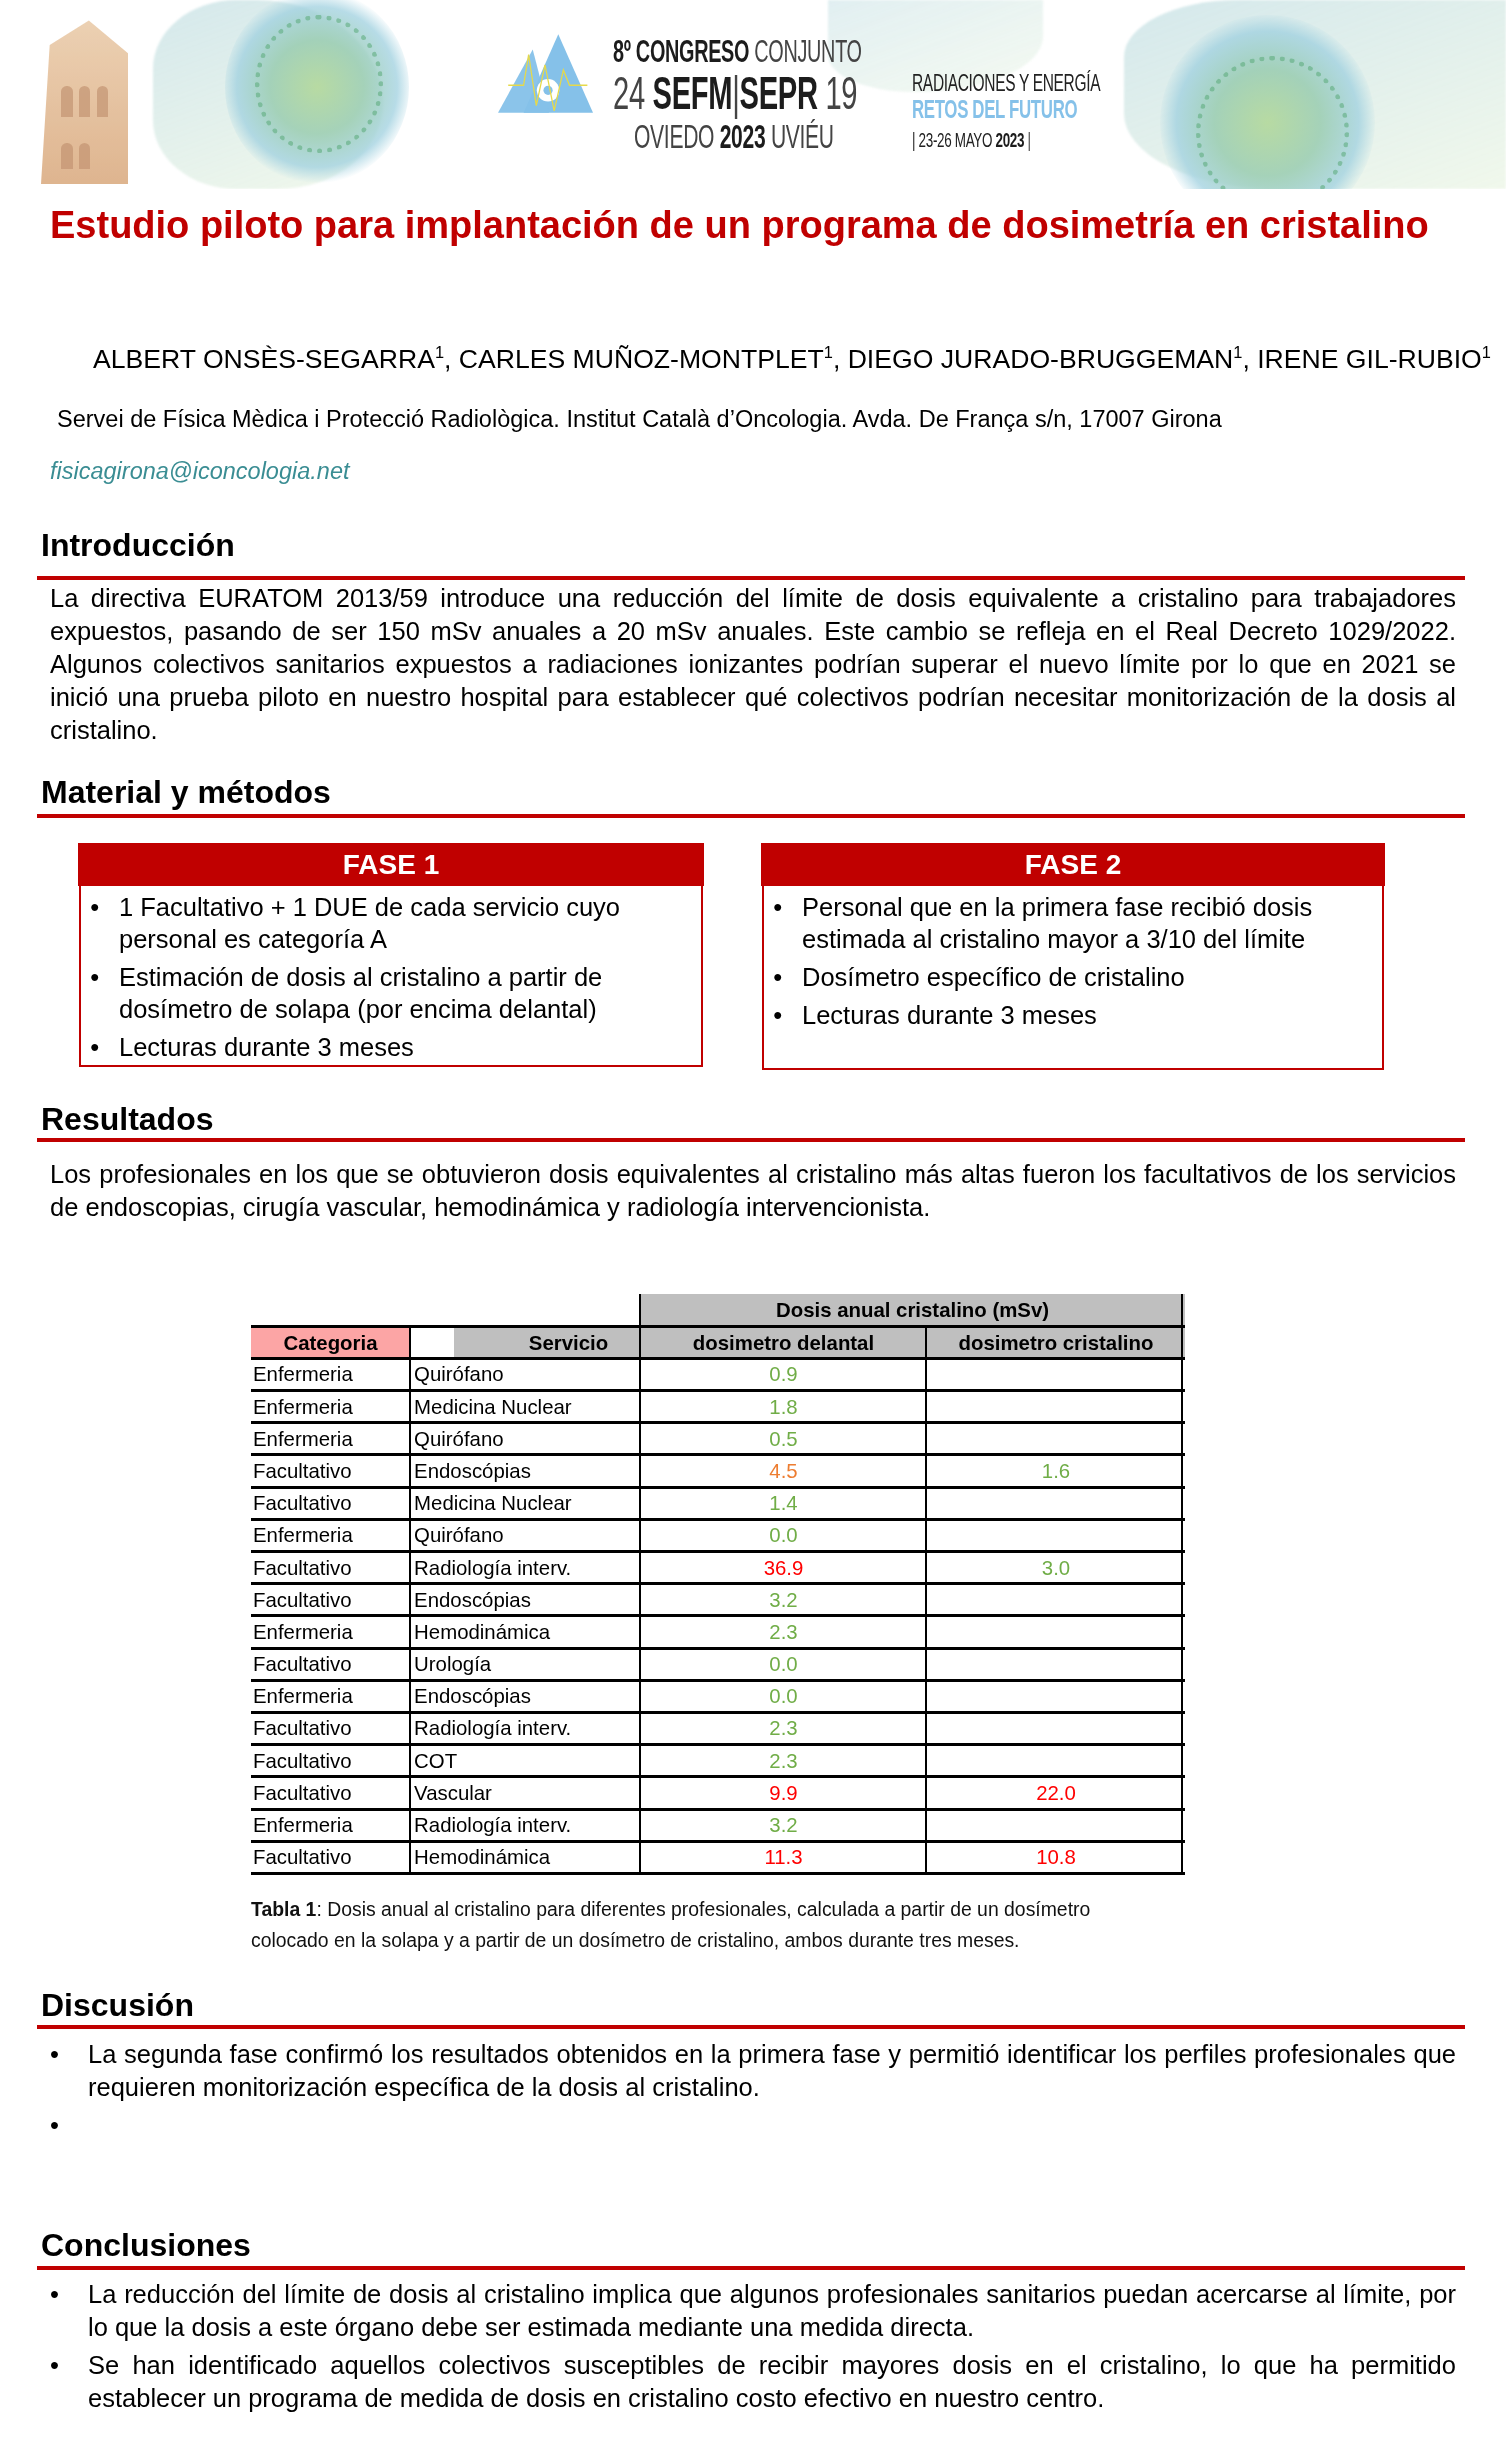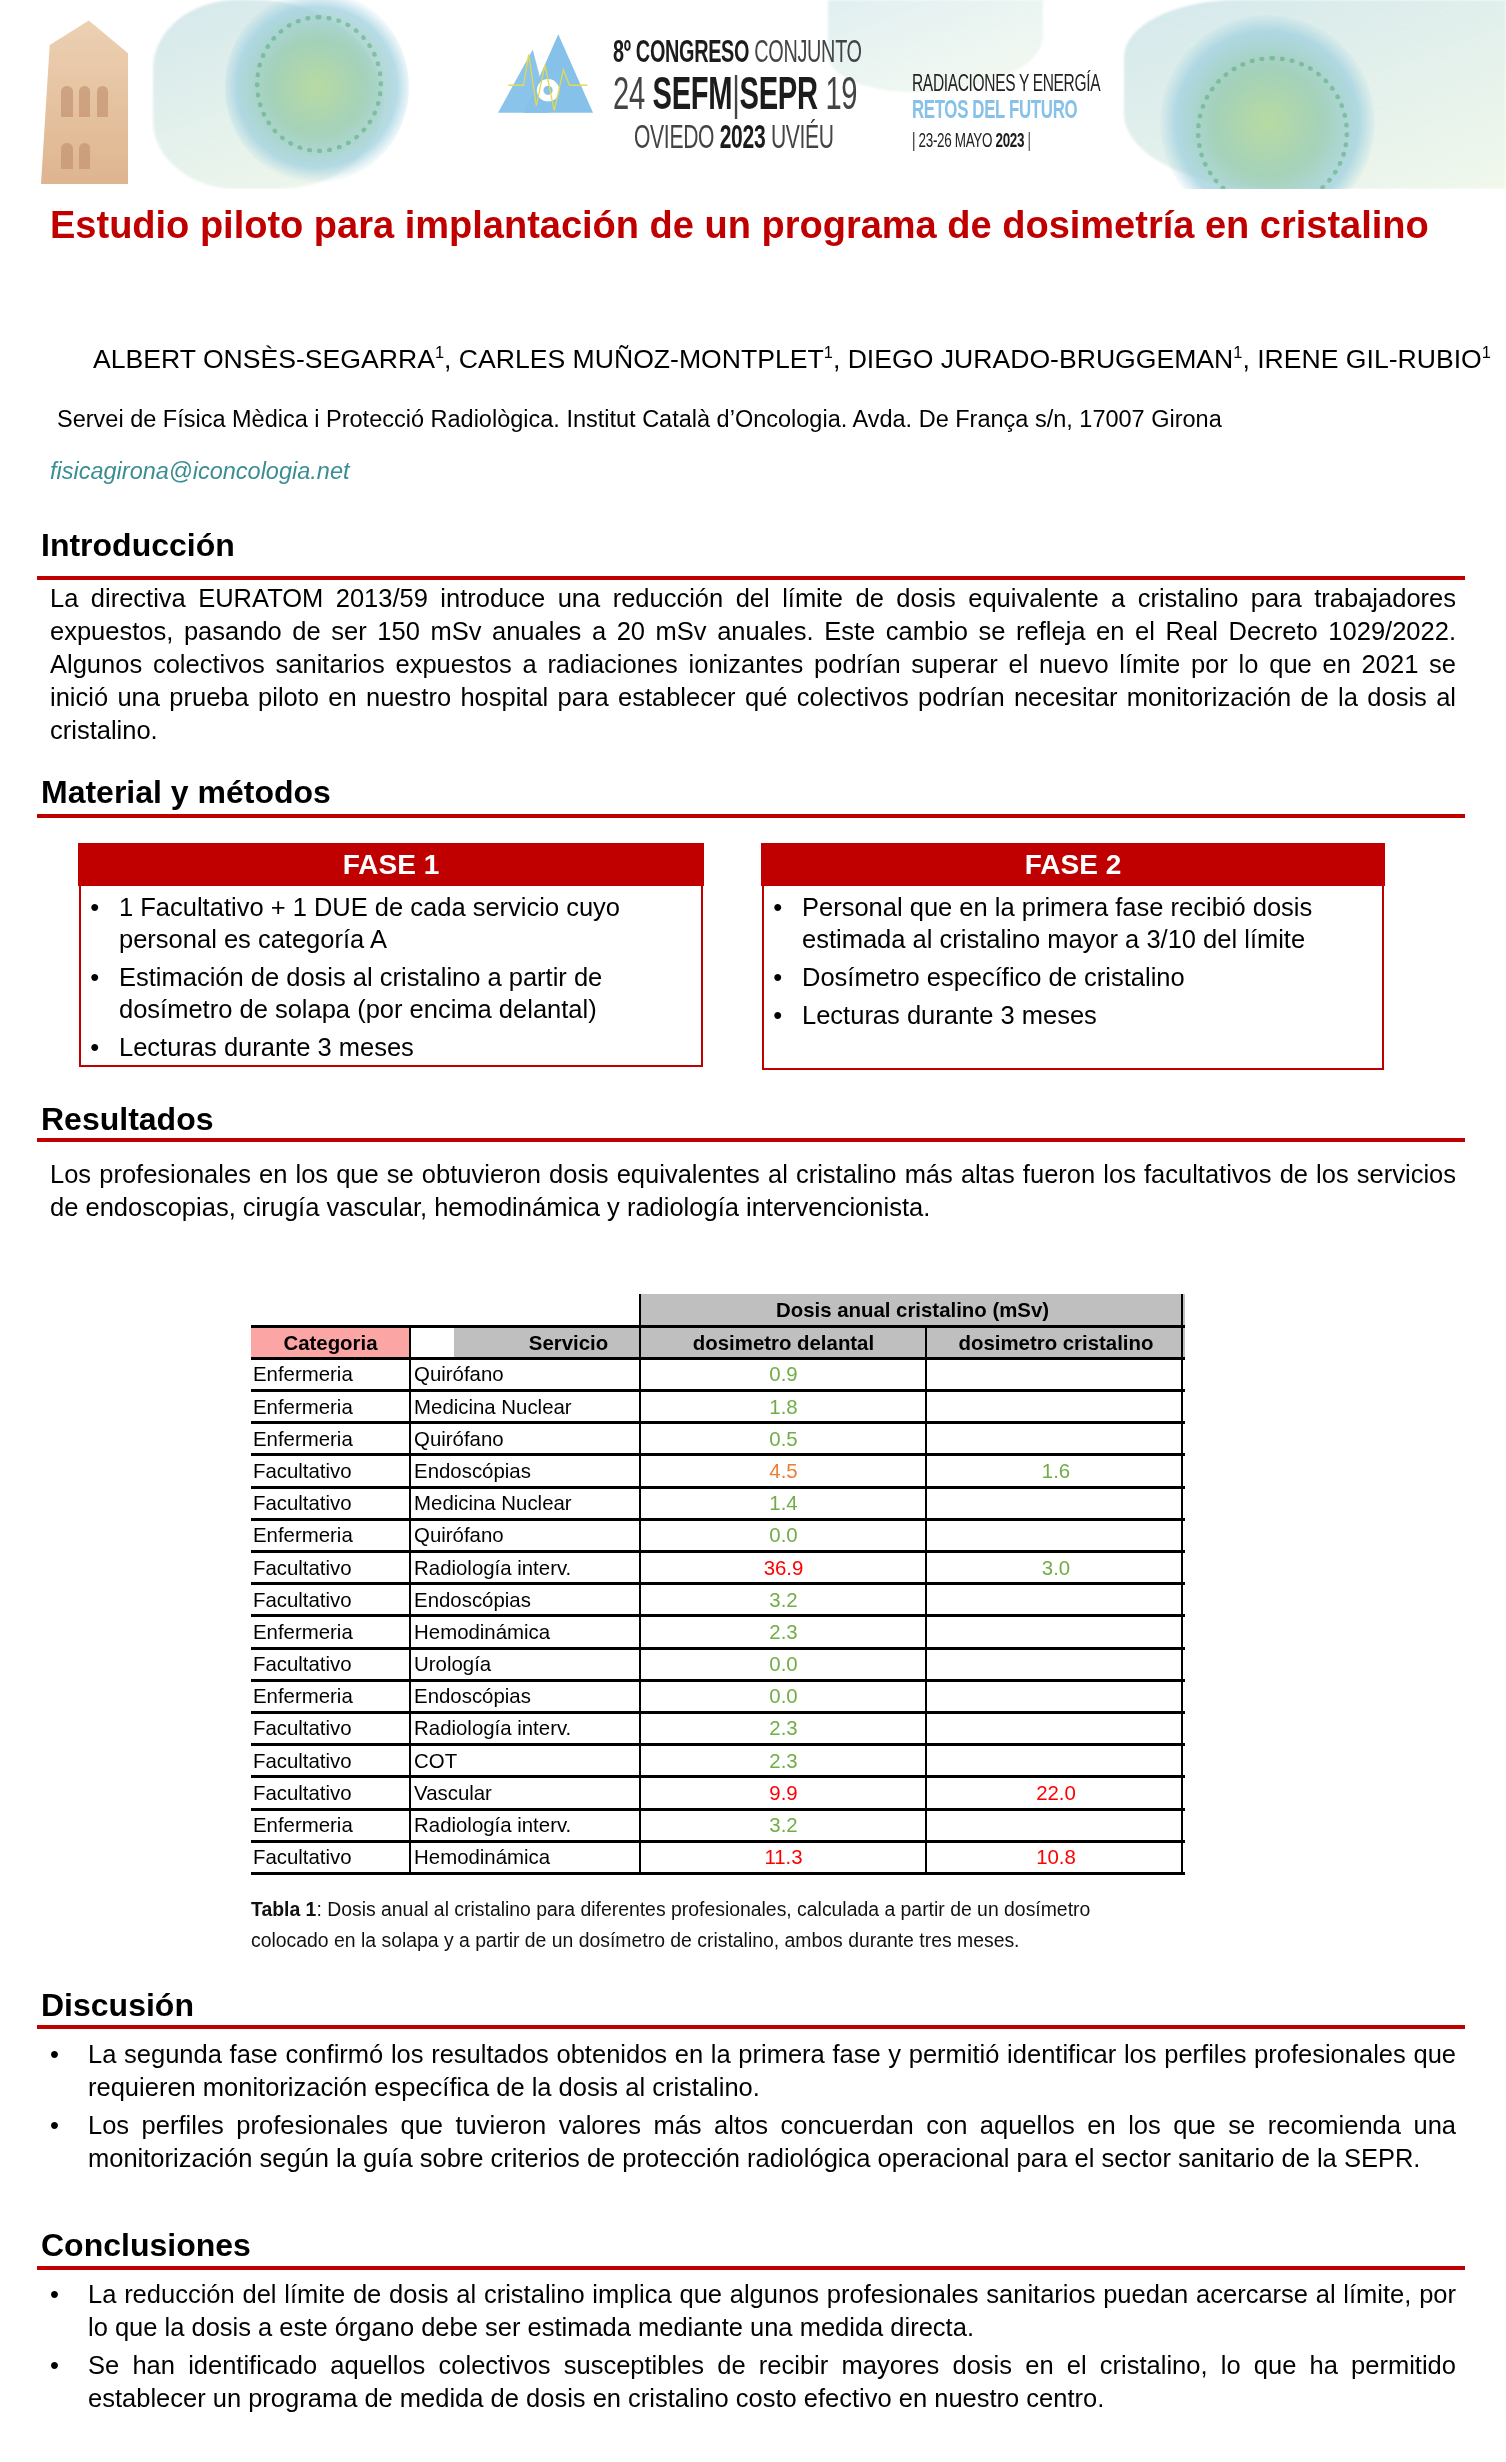--- a/index.html
+++ b/index.html
@@ -228,21 +228,21 @@
     <div class="vline" style="left: 930px; top: 0px; height: 579px;"></div>
   </div>
 
 <div class="caption" style="top:1894px;"><b>Tabla 1</b><span>: Dosis anual al cristalino para diferentes profesionales, calculada a partir de un dosímetro</span></div>
 <div class="caption" style="top:1925px;">colocado en la solapa y a partir de un dosímetro de cristalino, ambos durante tres meses.</div>
 
 <div class="sec-h" style="top:1987px;">Discusión</div>
 <div class="rule" style="top:2025px;"></div>
 <ul class="blist" style="top:2038px;">
   <li style="margin-bottom:5.1px;"><span class="bul">•</span><span>La segunda fase confirmó los resultados obtenidos en la primera fase y permitió identificar los perfiles profesionales que requieren monitorización específica de la dosis al cristalino.</span></li>
-  <li><span class="bul">•</span><span>Los perfiles profesionales que tuvieron valores más altos concuerdan con aquellos en los que se recomienda una monitorización según la guía sobre criterios de protección radiológica operacional para el sector sanitario de la SEPR.</span></li>
+  <li><span class="bul">•</span></li>
 </ul>
 
 <div class="sec-h" style="top:2227px;">Conclusiones</div>
 <div class="rule" style="top:2266px;"></div>
 <ul class="blist" style="top:2278px;">
   <li style="margin-bottom:5.1px;"><span class="bul">•</span><span>La reducción del límite de dosis al cristalino implica que algunos profesionales sanitarios puedan acercarse al límite, por lo que la dosis a este órgano debe ser estimada mediante una medida directa.</span></li>
   <li><span class="bul">•</span><span>Se han identificado aquellos colectivos susceptibles de recibir mayores dosis en el cristalino, lo que ha permitido establecer un programa de medida de dosis en cristalino costo efectivo en nuestro centro.</span></li>
 </ul>
 
 

